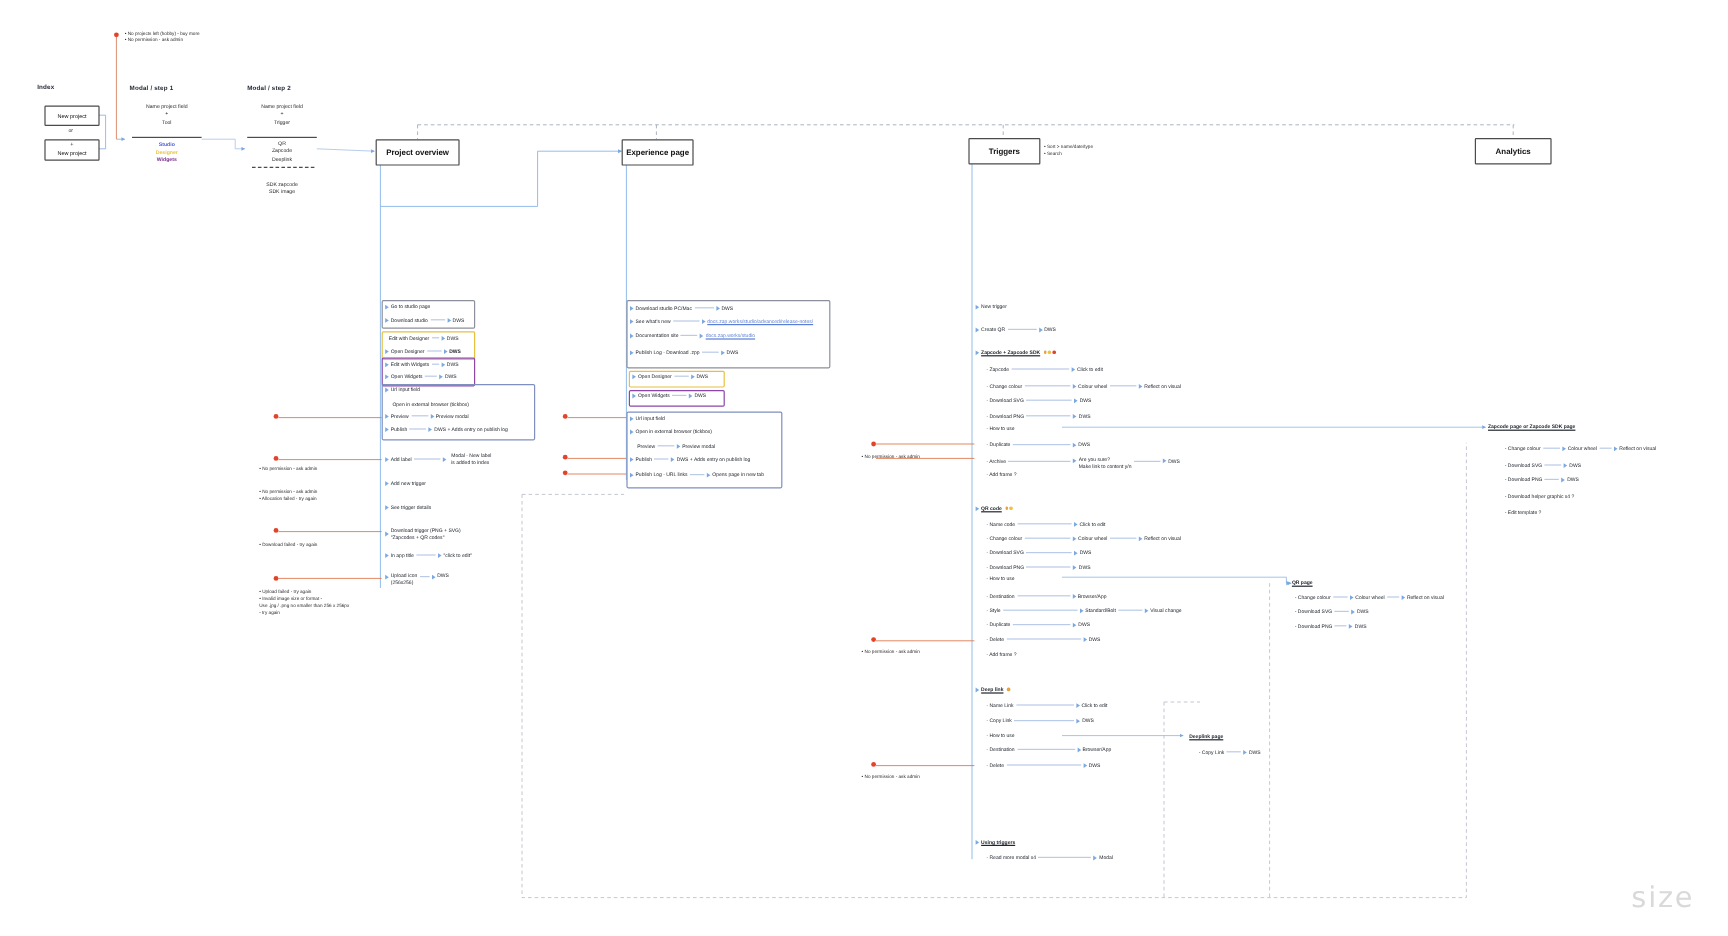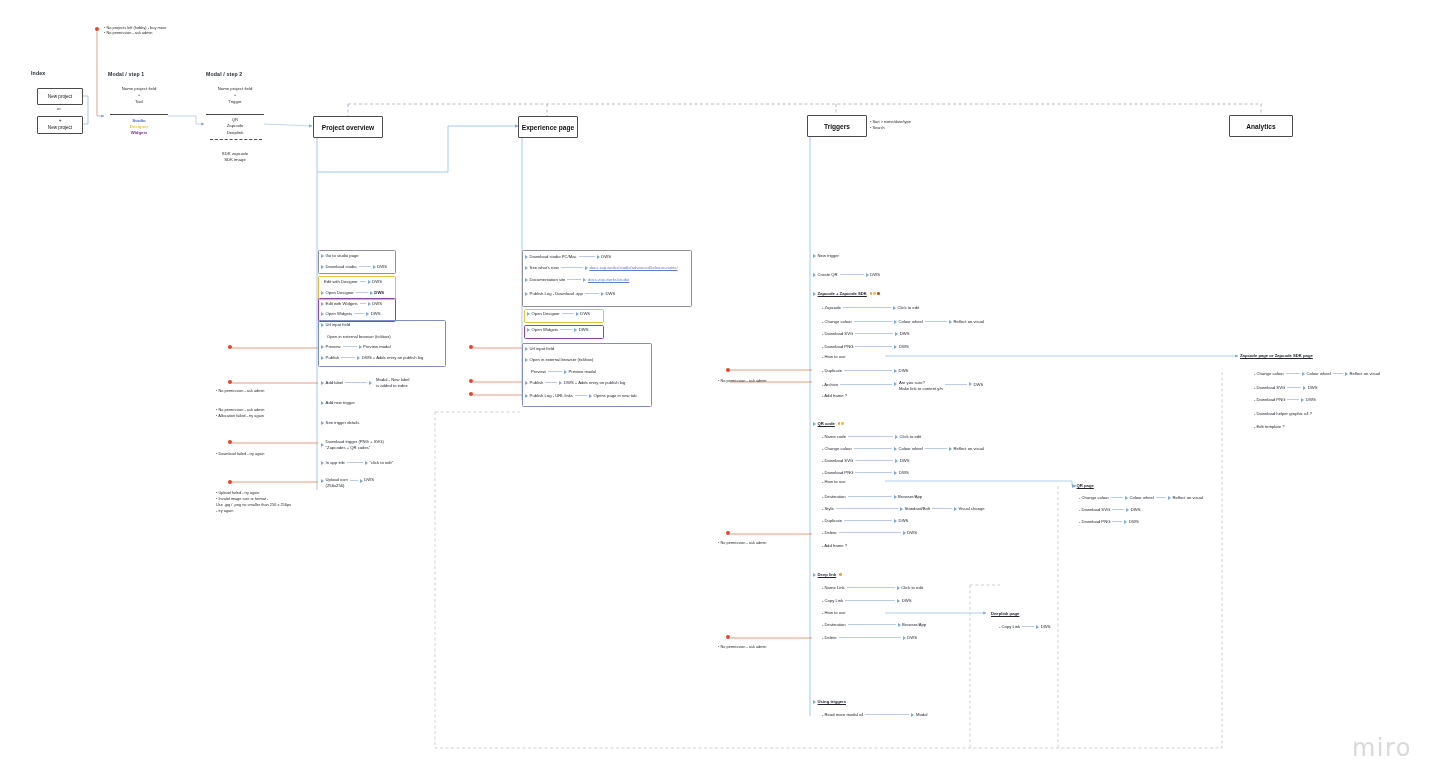--- a/index.html
+++ b/index.html
@@ -632,15 +632,15 @@
   <div class="row" style="left:991px;top:611px;">
     <span class="lbl ul">Deeplink page</span>
   </div>
   <div class="row" style="left:999px;top:624px;">
     <span class="lbl">- Copy Link</span>
     <span class="dash" style="width:12px;"></span>
     <span class="pt"></span>
     <span class="lbl">DWS</span>
   </div>
 
-  <div class="wm">miro</div>
+  <div class="wm">size</div>
 
 </div>
 
 </body></html>

